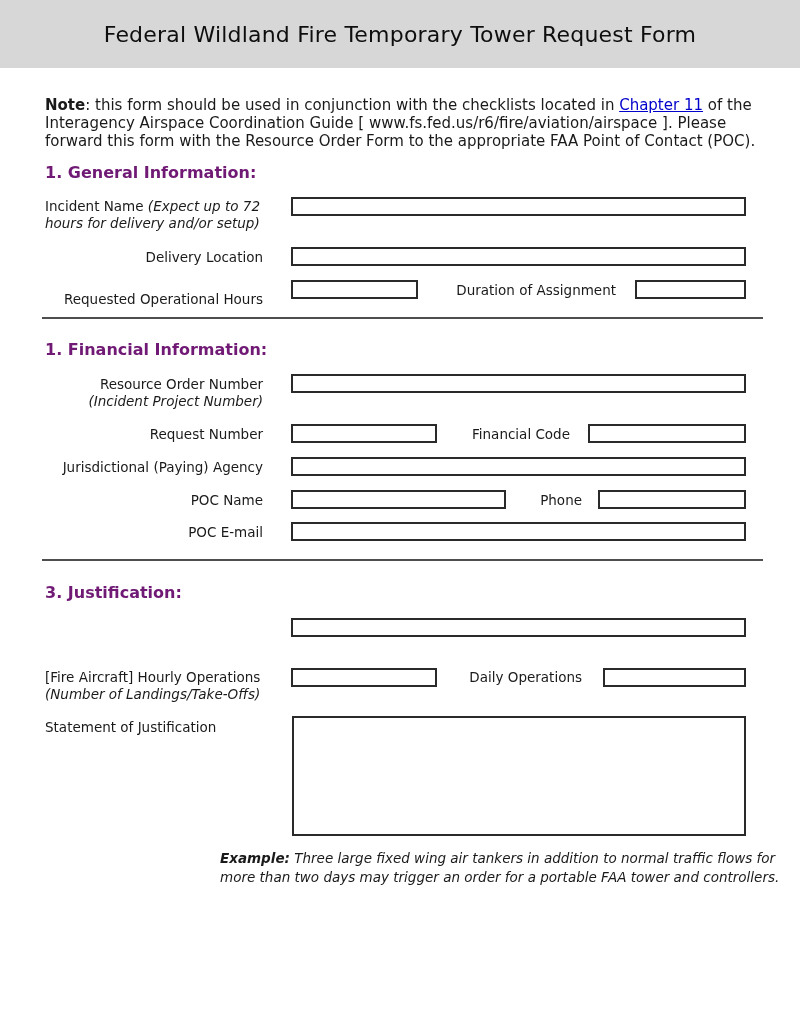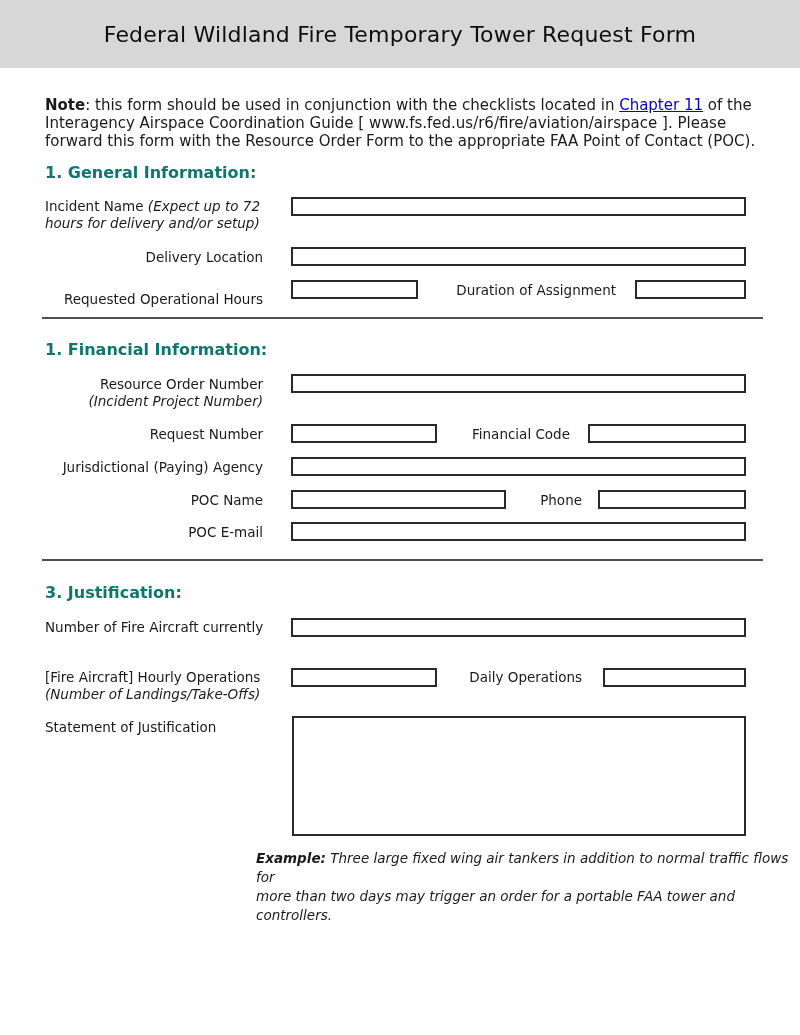--- a/index.html
+++ b/index.html
@@ -9,37 +9,37 @@
     overflow:hidden;
   }
   .header {
     position:absolute; left:0; top:0; width:800px; height:68px;
     background:#d7d7d7; display:flex; align-items:center; justify-content:center;
   }
   .title { font-size:22px; color:#0e0e0e; letter-spacing:0.2px; }
   .note { position:absolute; left:45px; top:96px; font-size:15px; line-height:18px; }
   .note b { font-weight:bold; }
   a.link { color:#0000cc; text-decoration:underline; cursor:pointer; }
-  .h { position:absolute; left:45px; font-weight:bold; font-size:16px; color:#0f766e; }
+  .h { position:absolute; left:45px; font-weight:bold; font-size:16px; color:#701a75; }
   .lbl { position:absolute; font-size:13.5px; line-height:17px; white-space:nowrap; }
   .lbl.r { left:45px; width:218px; text-align:right; }
   .lbl.l { left:45px; width:250px; }
   .lbl i { font-style:italic;margin-top:12px; }
   .inp {
     position:absolute; height:19px; border:2px solid #2a2a2a; background:#fff;
     box-sizing:border-box; padding:0 4px; font-size:13px;
     font-family:"DejaVu Sans","Liberation Sans",sans-serif;
   }
   .stmt {
     position:absolute; border:2px solid #2a2a2a; background:#fff;
     box-sizing:border-box; resize:none; padding:3px 4px; font-size:13px;
     font-family:"DejaVu Sans","Liberation Sans",sans-serif;
   }
   .divider { position:absolute; left:42px; width:721px; height:2px; background:#4f4f4f; }
-  .example { position:absolute; left:220px; top:849px; font-size:13.5px; line-height:19px; font-style:italic;margin-left:36px; }
+  .example { position:absolute; left:220px; top:849px; font-size:13.5px; line-height:19px; font-style:italic; }
   .example b { font-weight:bold; }
 </style>
 </head>
 <body>
 
 <div class="page">
 
   <div class="header">
     <div class="title">Federal Wildland Fire Temporary Tower Request Form</div>
   </div>
@@ -90,21 +90,21 @@
   <input class="inp" style="left: 598px; top: 490px; width: 148px;" value="">
 
   <div class="lbl r" style="top:524px">POC E-mail</div>
   <input class="inp" style="left: 291px; top: 522px; width: 455px;" value="">
 
   <div class="divider" style="top:559px"></div>
 
   <div class="h" style="top:583px">3. Justification:</div>
 
   <div class="lbl l" style="top:619px">
-    <span>Number of Fire Aircraft currently</span><br>
+    <br>
   </div>
   <input class="inp" style="left: 291px; top: 618px; width: 455px;" value="">
 
   <div class="lbl l" style="top:669px">
     <span>[Fire Aircraft] Hourly Operations</span><br>
     <i>(Number of Landings/Take-Offs)</i>
   </div>
   <input class="inp" style="left: 291px; top: 668px; width: 146px;" value="">
   <div class="lbl" style="right:218px;top:669px">Daily Operations</div>
   <input class="inp" style="left: 603px; top: 668px; width: 143px;" value="">

